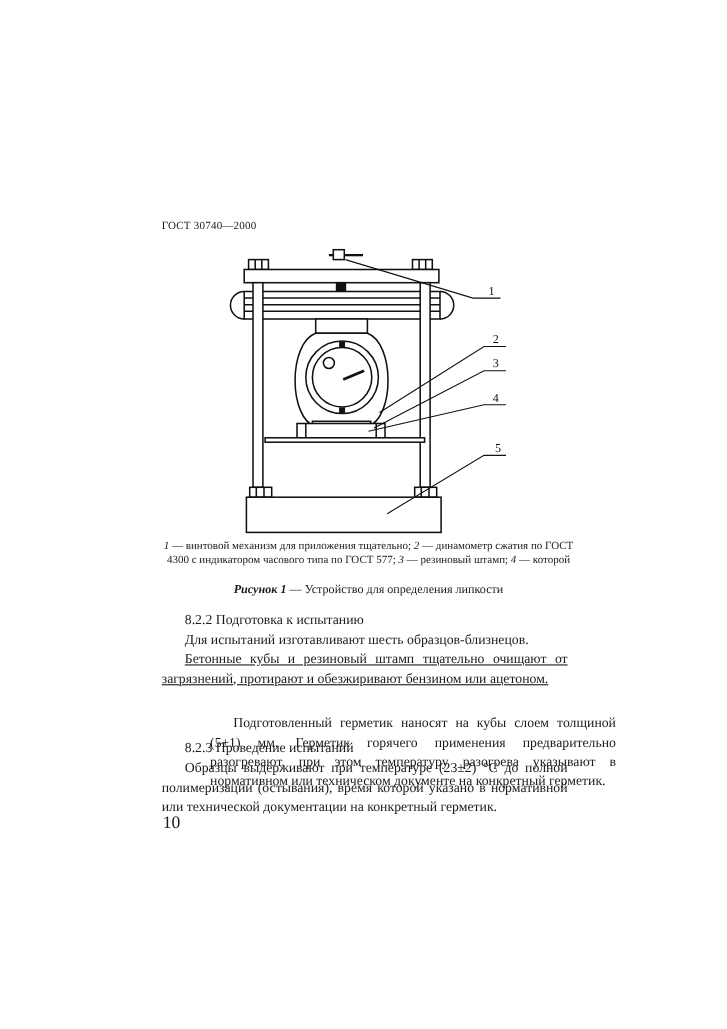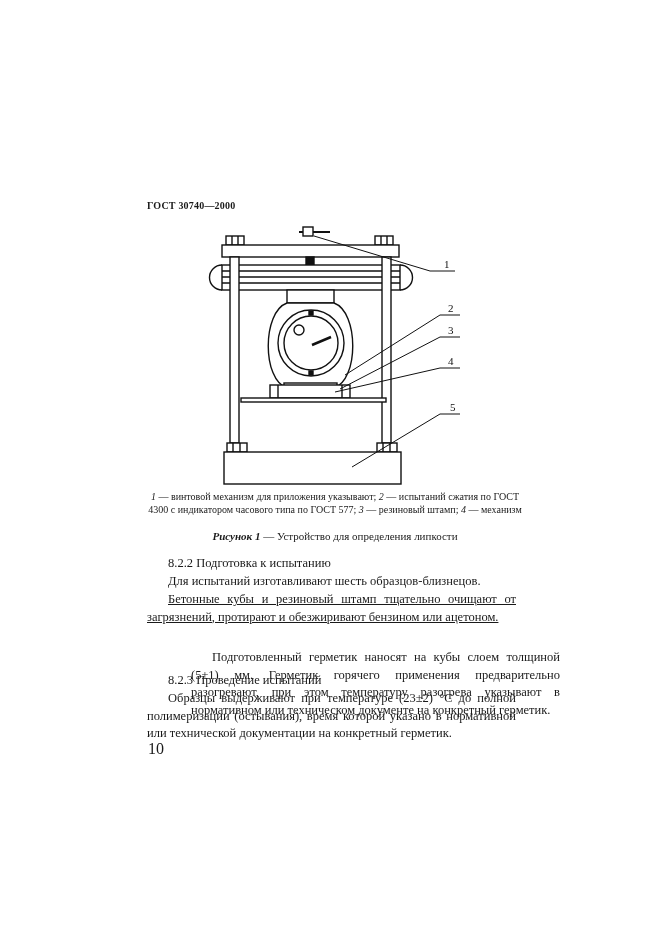--- a/index.html
+++ b/index.html
@@ -1,18 +1,18 @@
 <!DOCTYPE html>
 <html><head>
 <meta charset="utf-8">
 <style>
   html, body { margin: 0; padding: 0; background: #ffffff; }
   body { width: 661px; height: 935px; position: relative; overflow: hidden;
          font-family: "Liberation Serif", "DejaVu Serif", serif; color: #1a1a1a; }
-  .header { position: absolute; left: 147px; top: 200px; font-size: 10px; font-weight: bold; letter-spacing: 0.2px; }
+  .header { position: absolute; left: 147px; top: 200px; font-size: 10px; font-weight: normal; letter-spacing: 0.2px; }
   .figure { position: absolute; left: 195px; top: 222px; width: 290px; height: 265px; }
   .caption { position: absolute; left: 140px; top: 491px; width: 390px; text-align: center;
              font-size: 10px; line-height: 12.5px; }
   .caption i { font-style: italic; }
   .fig-title { position: absolute; left: 140px; top: 530px; width: 390px; text-align: center; font-size: 11px; }
   .fig-title .lbl { font-style: italic; font-weight: bold; }
   .section-head { position: absolute; left: 168px; font-size: 12.5px; }
   .para { position: absolute; left: 147px; width: 369px; font-size: 12.5px; line-height: 17.5px;
           text-align: justify; text-indent: 21px; margin: 0; }
   .page-num { position: absolute; left: 148px; top: 740px; font-size: 16px; }
@@ -90,24 +90,24 @@
     <text x="444" y="268">1</text>
     <text x="448" y="312">2</text>
     <text x="448" y="334">3</text>
     <text x="448" y="365">4</text>
     <text x="450" y="411">5</text>
   </g>
 </svg>
 
 <div class="caption">
   <div>
-    <i>1</i><span> — винтовой механизм для приложения указывают; </span><i>2</i><span> — испытаний сжатия по ГОСТ</span>
+    <i>1</i><span> — винтовой механизм для приложения тщательно; </span><i>2</i><span> — динамометр сжатия по ГОСТ</span>
   </div>
   <div>
-    <span>4300 с индикатором часового типа по ГОСТ 577; </span><i>3</i><span> — резиновый штамп; </span><i>4</i><span> — механизм</span>
+    <span>4300 с индикатором часового типа по ГОСТ 577; </span><i>3</i><span> — резиновый штамп; </span><i>4</i><span> — которой</span>
   </div>
 </div>
 
 <div class="fig-title">
   <span class="lbl">Рисунок 1</span><span> — Устройство для определения липкости</span>
 </div>
 
 <div class="section-head" style="top:556px;">8.2.2 Подготовка к испытанию</div>
 <p class="para" style="top:573px;">Для испытаний изготавливают шесть образцов-близнецов.</p>
 <p class="para" style="top:591px;text-decoration:underline;">Бетонные кубы и резиновый штамп тщательно очищают от загрязнений, протирают и обезжиривают бензином или ацетоном.</p>

